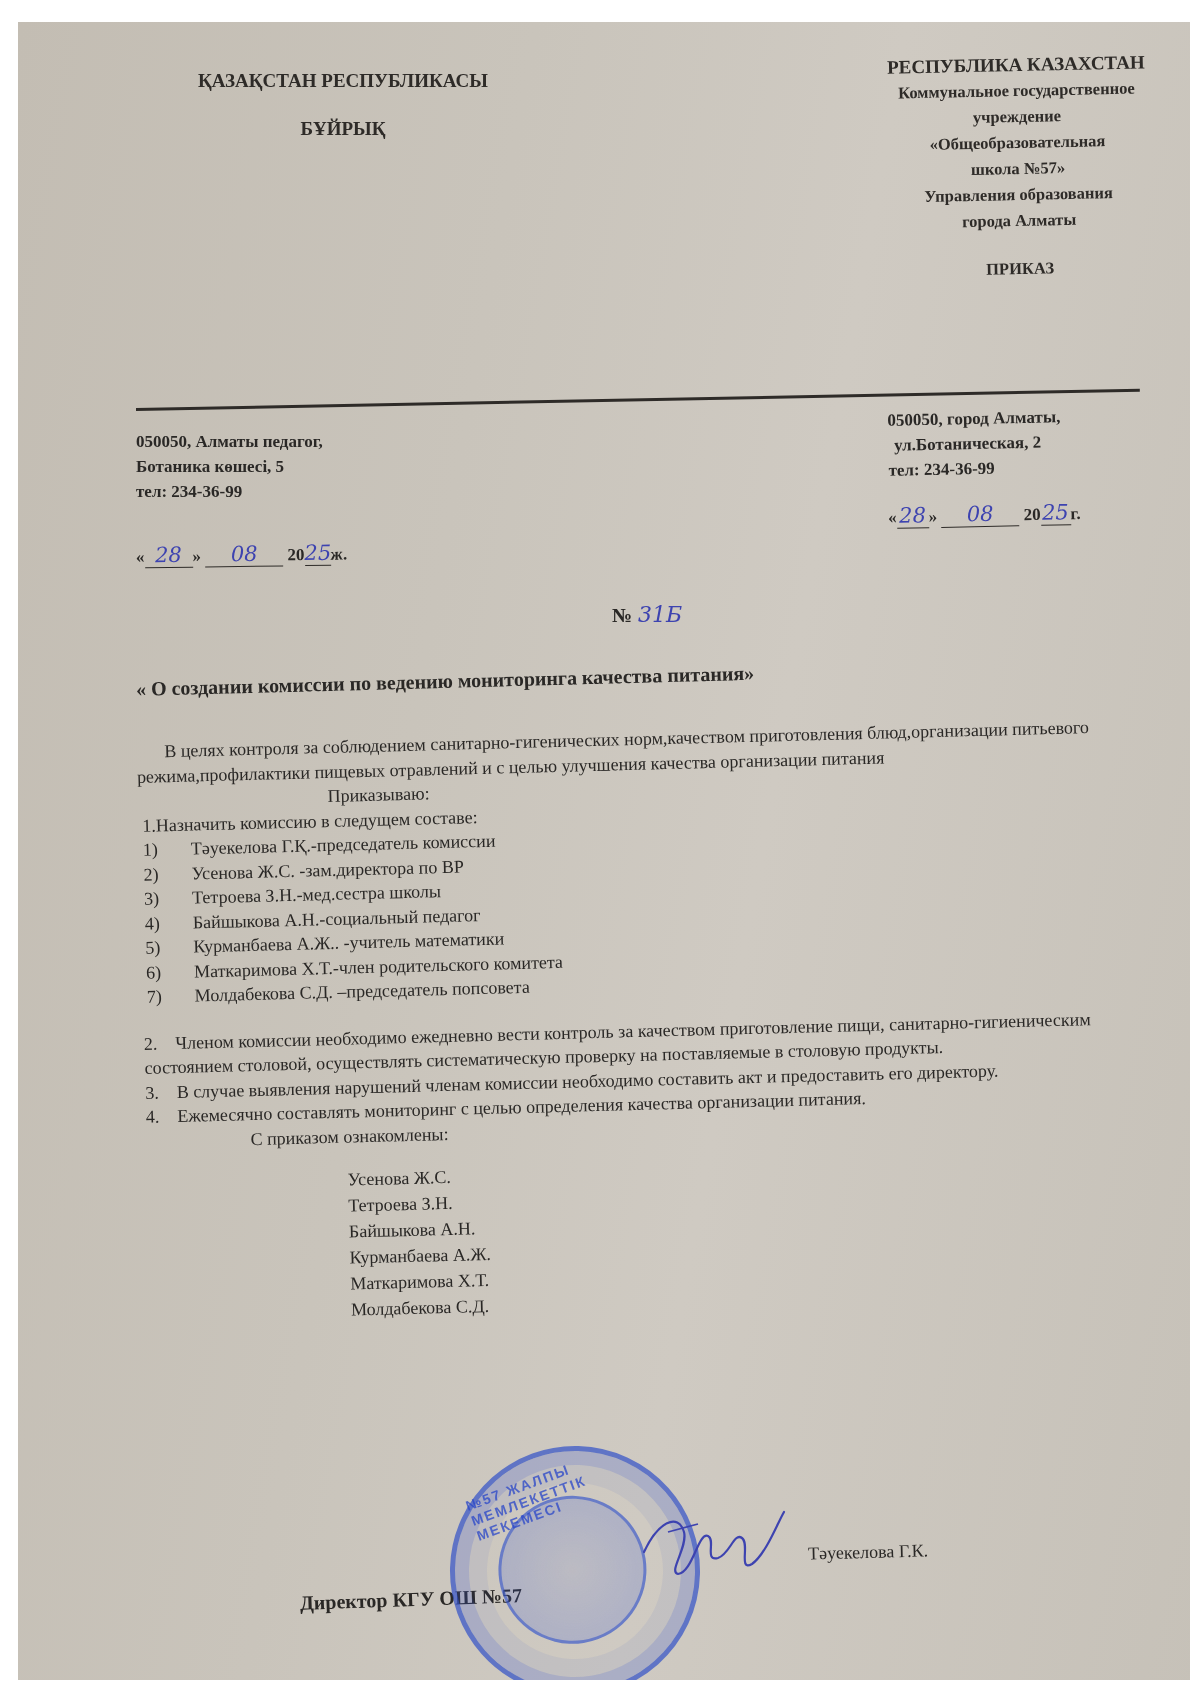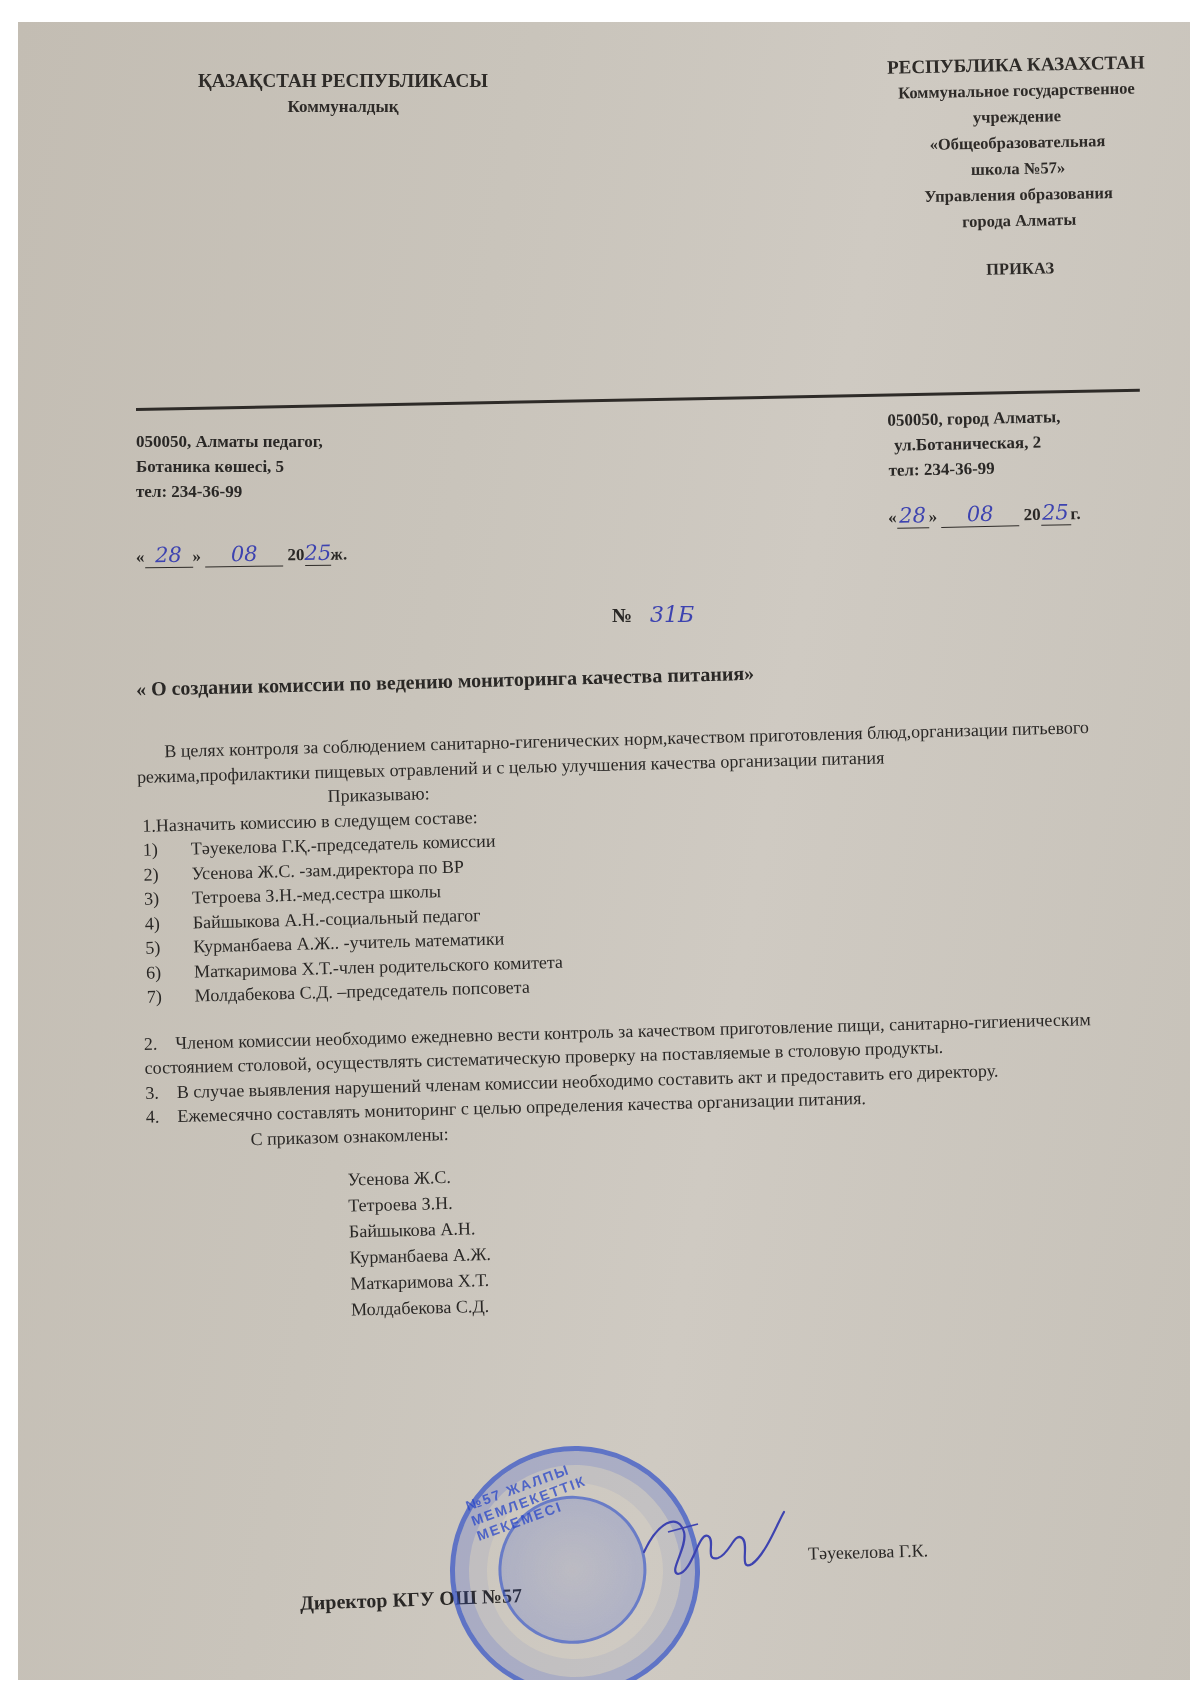--- a/index.html
+++ b/index.html
@@ -28,21 +28,21 @@
     .addr.right { left: 870px; top: 384px; transform: rotate(-1.2deg); }
     .date { font-weight: bold; font-size: 17px; }
     .date .hw {
       font-family: "DejaVu Serif", serif; font-style: italic; font-weight: normal;
       color: #3d43b0; font-size: 21px; display: inline-block; border-bottom: 1.5px solid #2e2b28;
       text-align: center;
     }
     .date.left { left: 118px; top: 520px; transform: rotate(-0.8deg); }
     .date.right { left: 870px; top: 480px; transform: rotate(-1.2deg); }
     .number { left: 594px; top: 580px; font-weight: bold; font-size: 20px; }
-    .number .hw { font-family: "DejaVu Serif", serif; font-style: italic; font-weight: normal; color: #3d43b0; font-size: 22px; margin-left: 18px; }
+    .number .hw { font-family: "DejaVu Serif", serif; font-style: italic; font-weight: normal; color: #3d43b0; font-size: 22px; margin-left: 6px; }
     .doc-title { left: 118px; top: 656px; font-weight: bold; font-size: 20px; transform: rotate(-1.5deg); transform-origin: left center; }
     .body-block { left: 118px; top: 718px; width: 960px; font-size: 18px; line-height: 24.5px; transform: rotate(-1.5deg); transform-origin: left top; white-space: normal; }
     .body-block p { margin: 0; }
     .indent { text-indent: 28px; }
     .center-line { padding-left: 190px; }
     .list-item { display: flex; }
     .list-item .num { width: 48px; flex: none; padding-left: 4px; }
     .para-gap { height: 22px; }
     .ack-title { padding-left: 104px; }
     .ack-names { padding-left: 200px; margin-top: 18px; line-height: 26px; }
@@ -66,22 +66,22 @@
     .director { left: 282px; top: 1566px; font-weight: bold; font-size: 20px; transform: rotate(-2deg); }
     .signer { left: 790px; top: 1520px; font-size: 18px; transform: rotate(-1.5deg); }
   </style>
 </head>
 <body>
 
 <div class="photo">
 
   <div class="abs hdr left">
     <div class="title">ҚАЗАҚСТАН  РЕСПУБЛИКАСЫ</div>
-    <div>Коммуналдық</div>
     <div class="gap"></div>
+    <div class="title">БҰЙРЫҚ</div>
   </div>
 
   <div class="abs hdr right">
     <div class="title">РЕСПУБЛИКА КАЗАХСТАН</div>
     <div>Коммунальное государственное</div>
     <div>учреждение</div>
     <div>«Общеобразовательная</div>
     <div>школа  №57»</div>
     <div>Управления  образования</div>
     <div>города Алматы</div>

